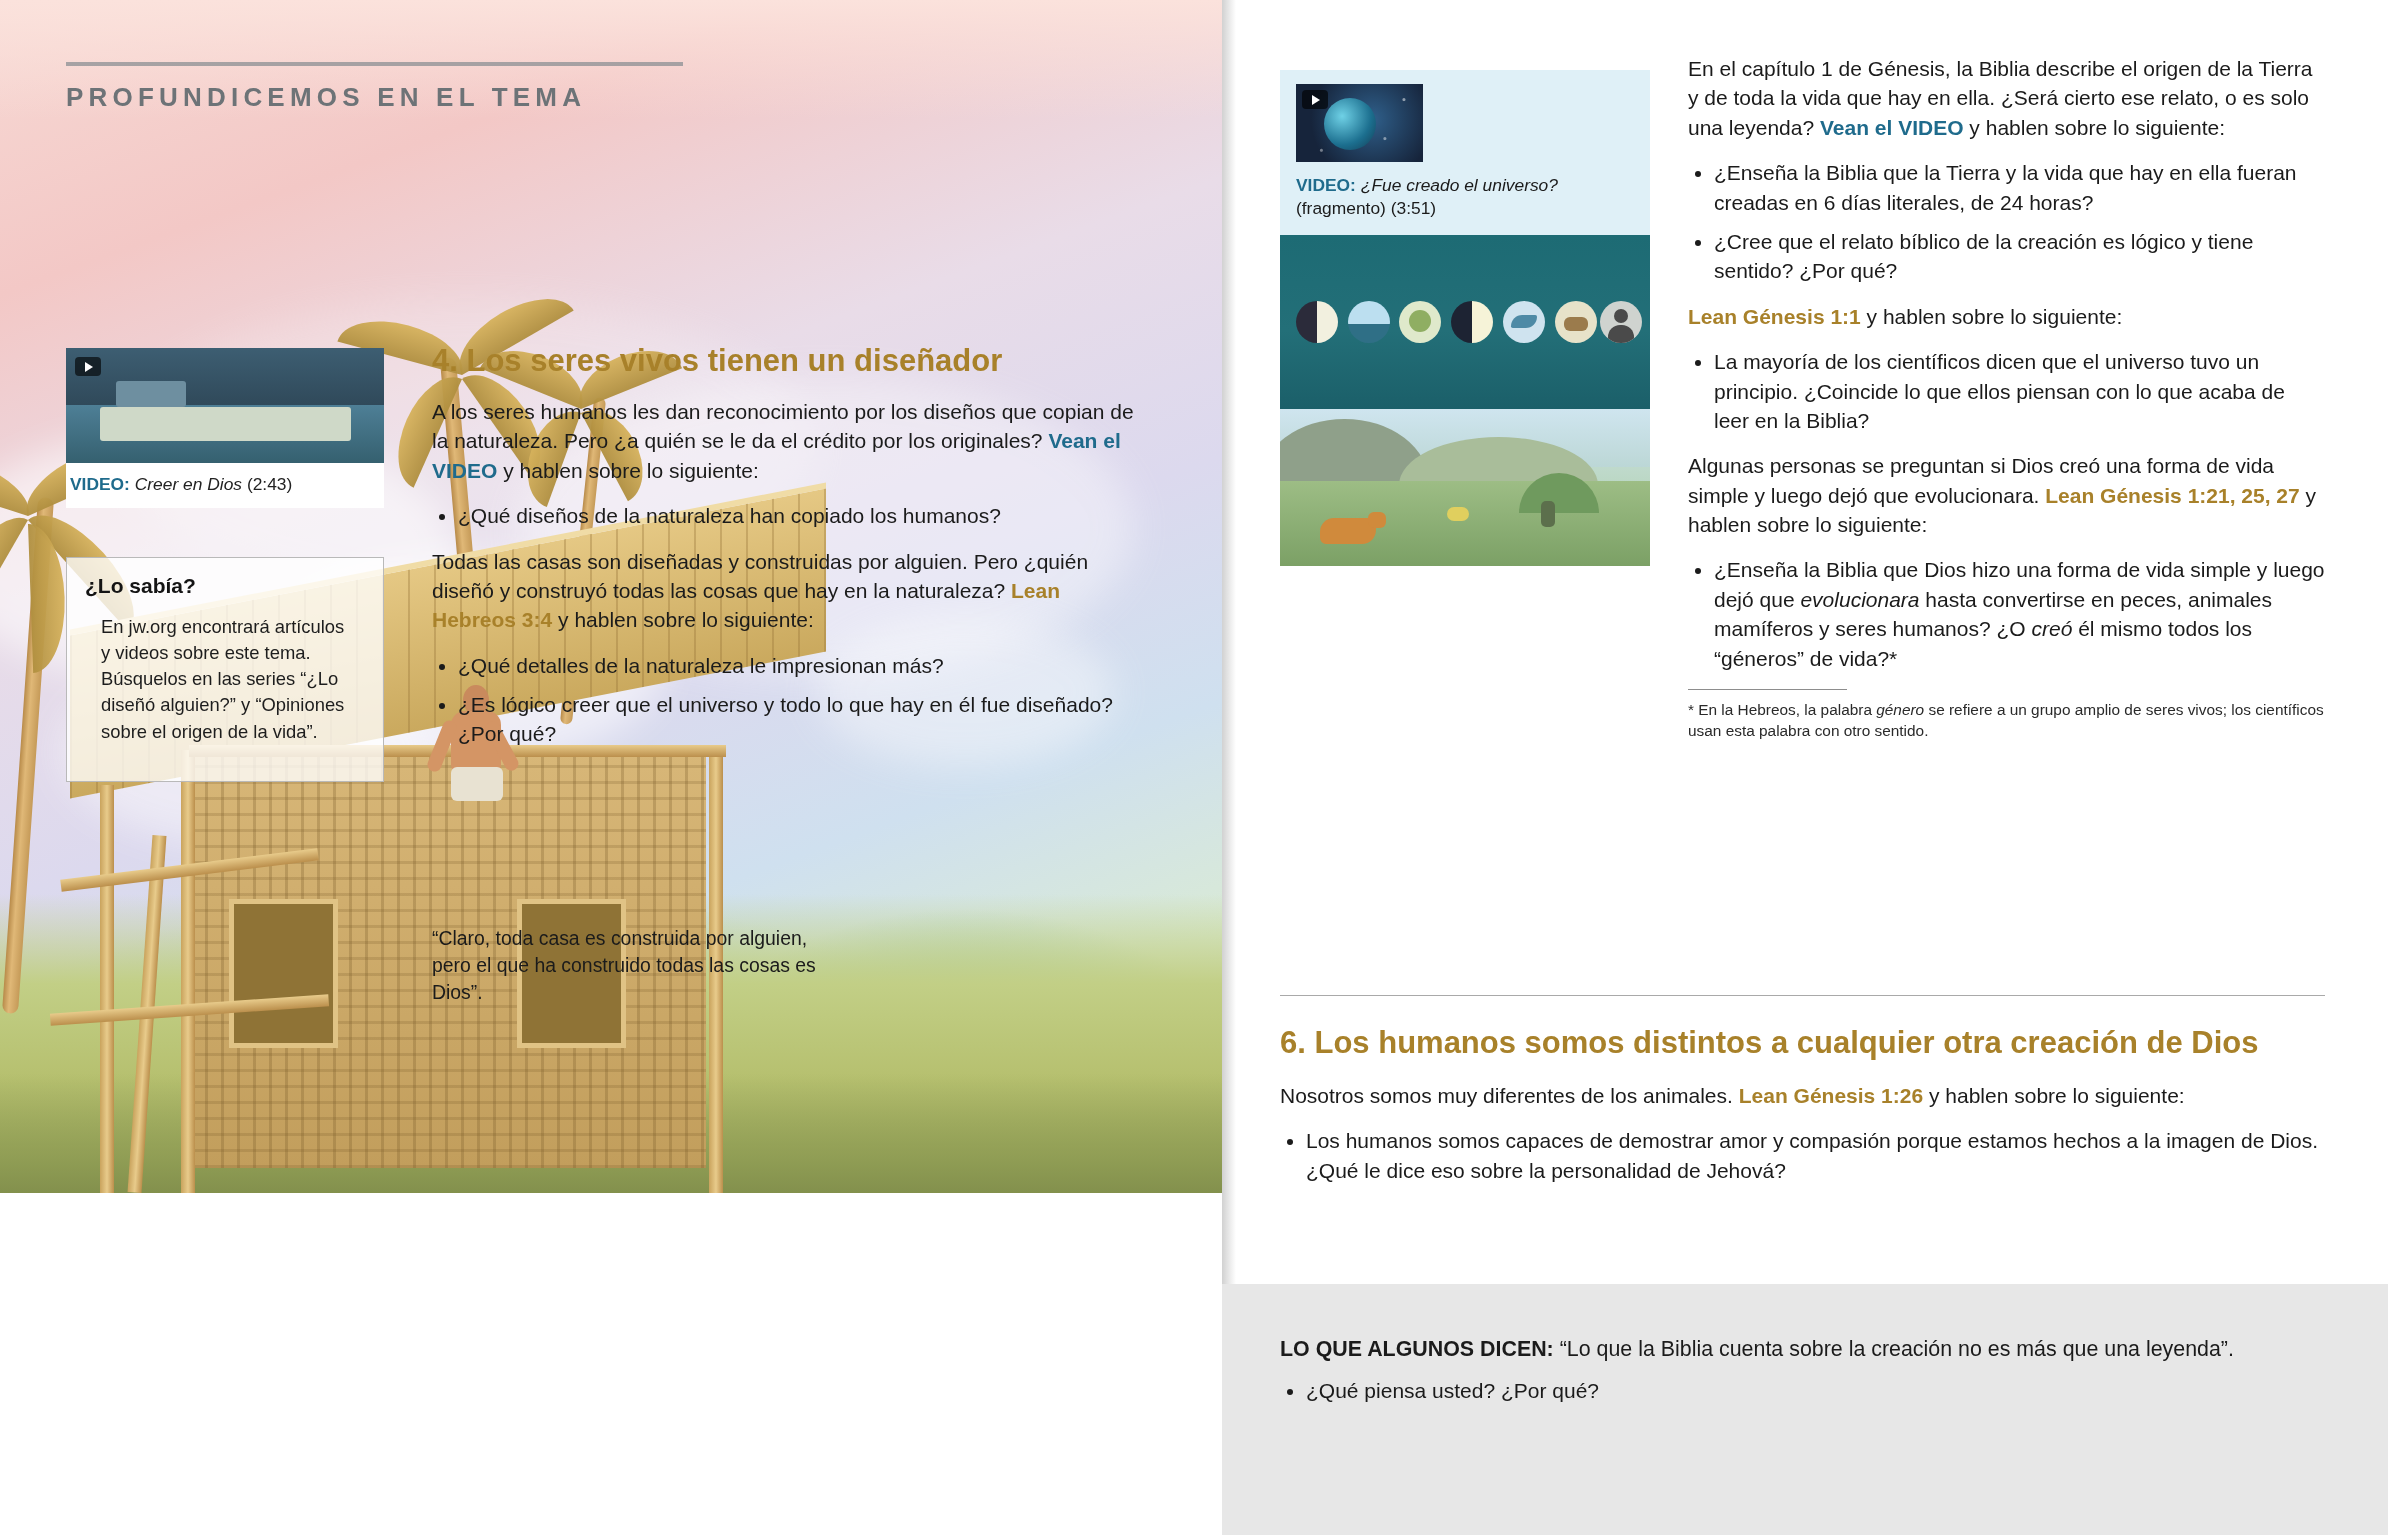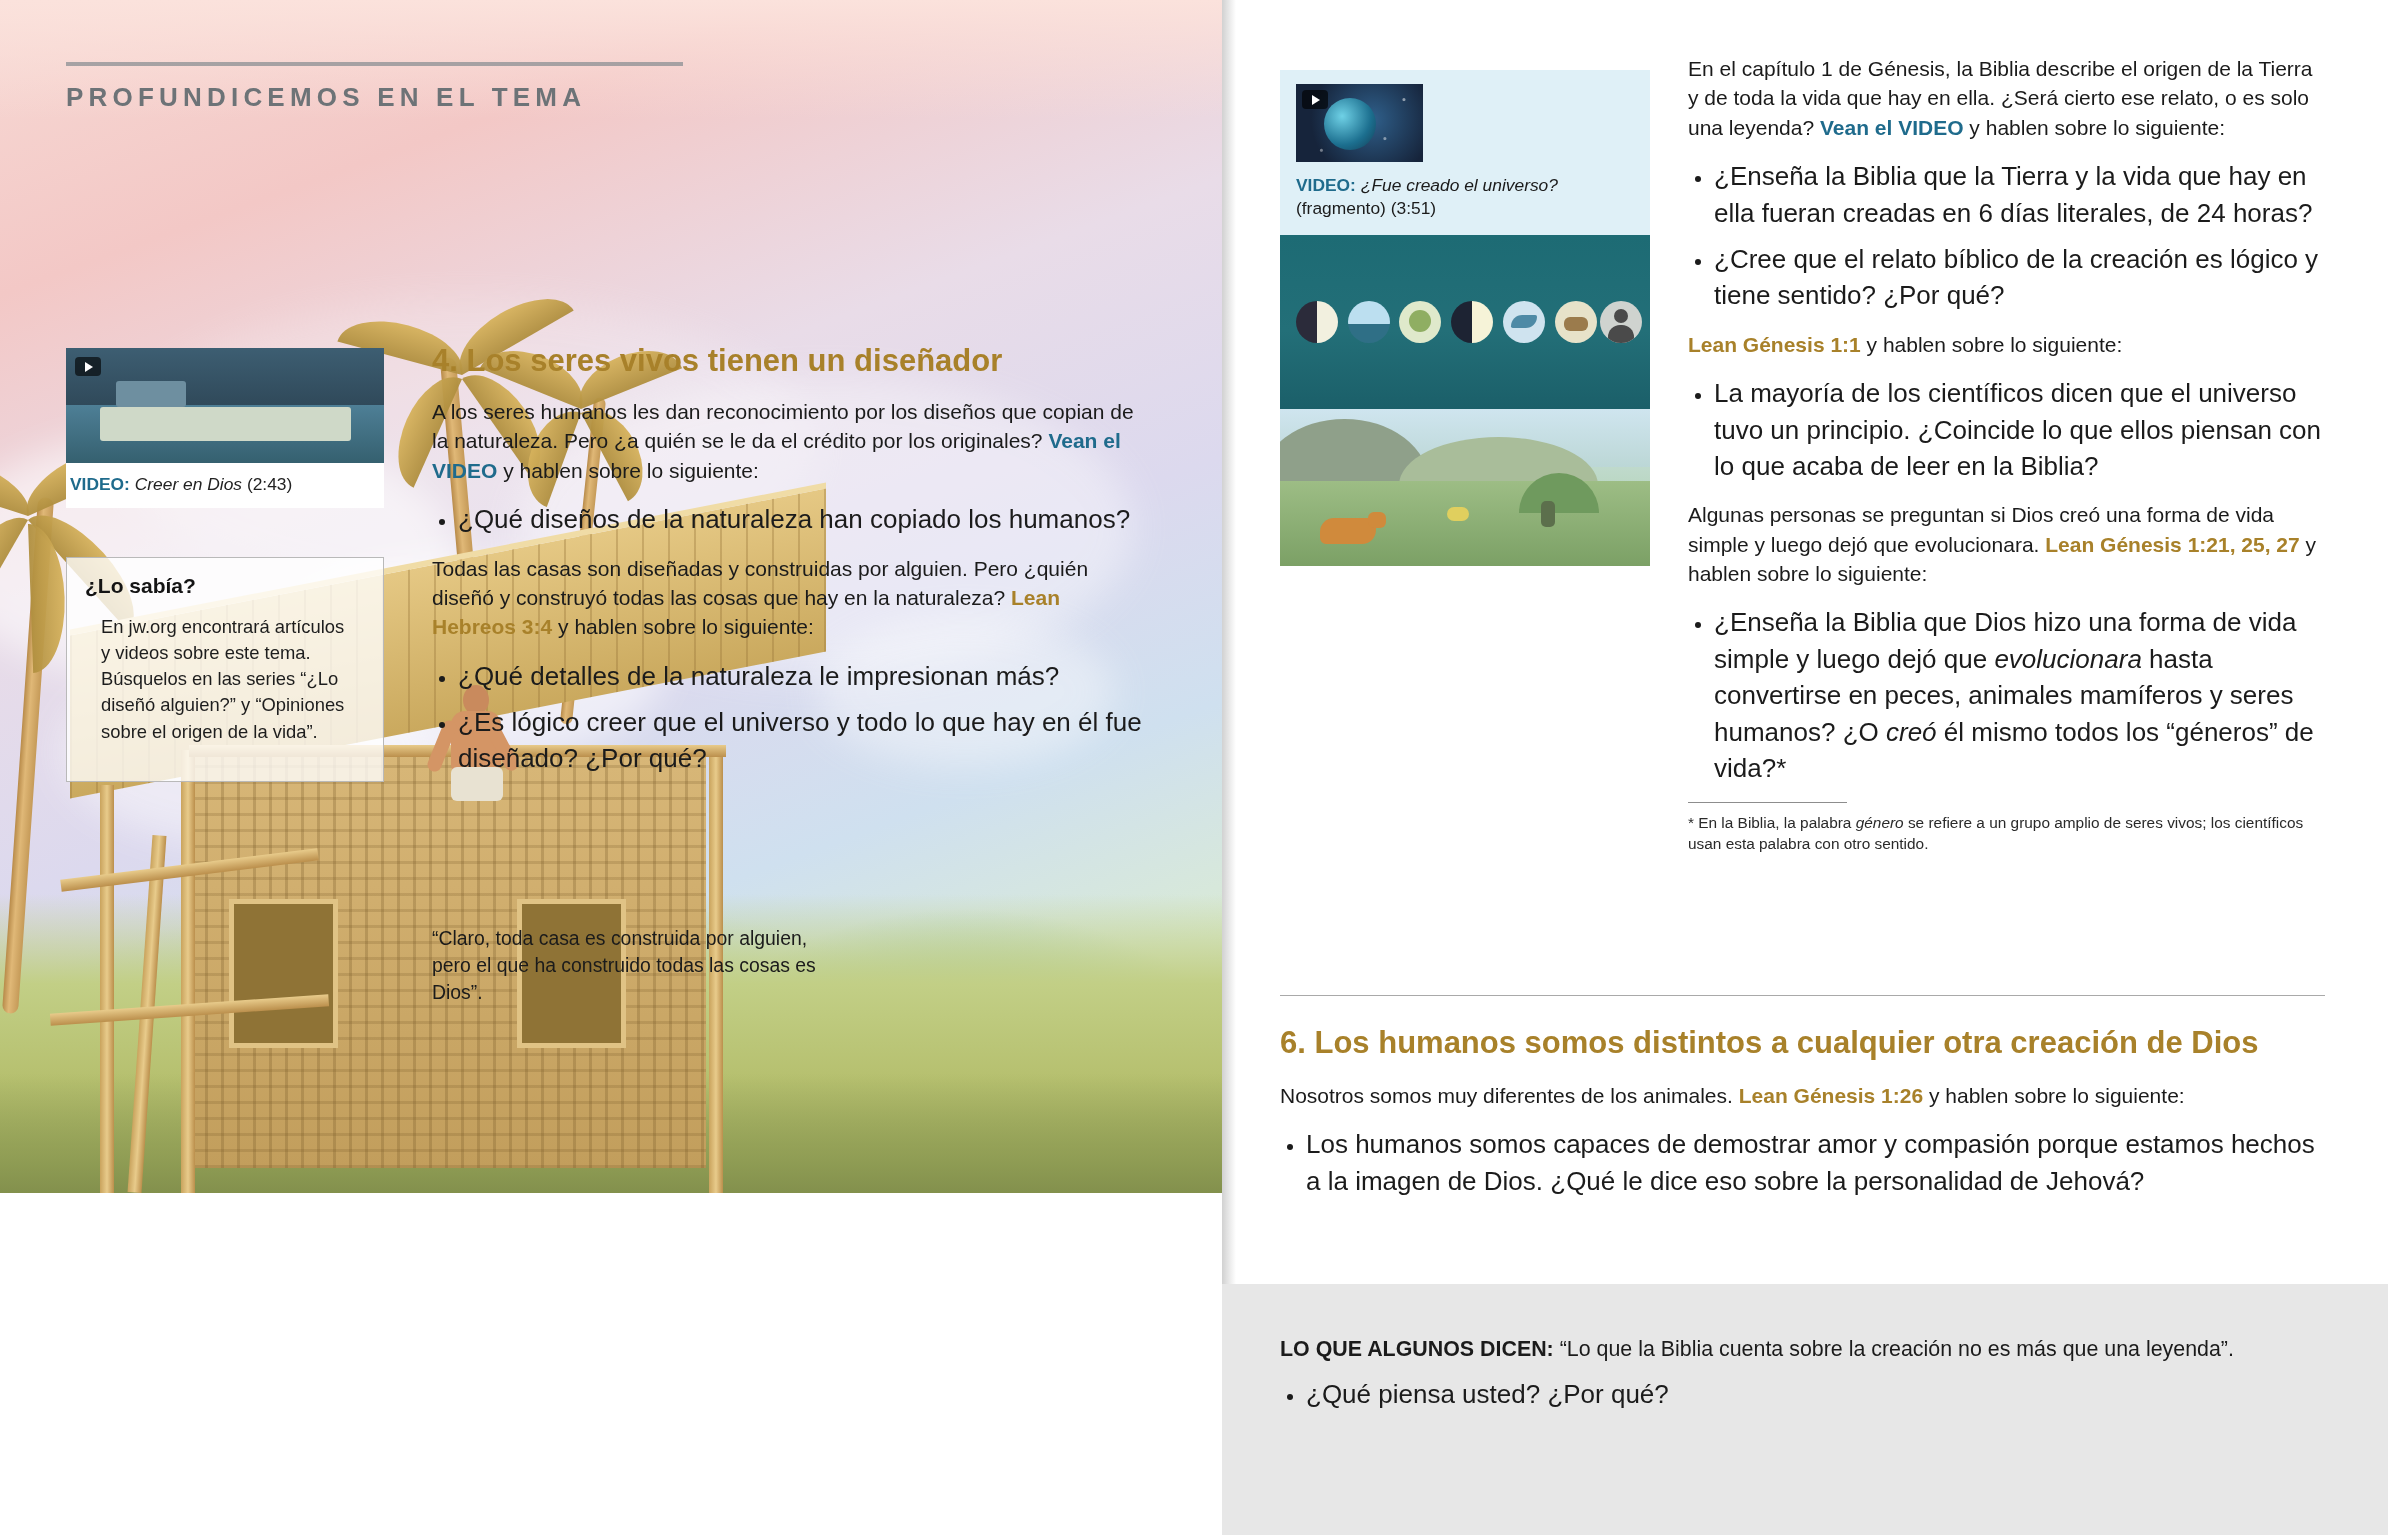--- a/index.html
+++ b/index.html
@@ -150,21 +150,21 @@
   .didyouknow h4 { margin: 0 0 10px 0; font-size: 21px; color: #141414; }
   .didyouknow p { margin: 16px; font-size: 18.4px; line-height: 1.42; color: #1d1d1d; }
 
   .h-num {
     font-size: 31px; font-weight: bold; color: #a8812a; line-height: 1.16;
   }
   .body-p { font-size: 21px; line-height: 1.40; color: #1b1b1b; margin: 0 0 16px 0; }
   .gold { color: #a8812a; font-weight: bold; }
   .teal { color: #1f6b8c; font-weight: bold; }
   ul.bullets { margin: 0 0 16px 0; padding-left: 26px; }
-  ul.bullets li { font-size: 26px; line-height: 1.40; color: #1b1b1b; margin-bottom: 10px; }
+  ul.bullets li { font-size: 21px; line-height: 1.40; color: #1b1b1b; margin-bottom: 10px; }
   ul.bullets li::marker { font-size: 20px; }
 
   .col-right-left-page { position: absolute; left: 432px; top: 343px; width: 716px; }
   .quote {
     position: absolute; left: 432px; top: 925px; width: 418px;
     font-size: 19.4px; line-height: 1.38; color: #1b1b1b;
   }
 
   
   .right-page {
@@ -378,21 +378,21 @@
       </ul>
       <p class="body-p"><span class="gold">Lean Génesis 1:1</span><span> y hablen sobre lo siguiente:</span></p>
       <ul class="bullets">
         <li>La mayoría de los científicos dicen que el universo tuvo un principio. ¿Coincide lo que ellos piensan con lo que acaba de leer en la Biblia?</li>
       </ul>
       <p class="body-p"><span>Algunas personas se preguntan si Dios creó una forma de vida simple y luego dejó que evolucionara. </span><span class="gold">Lean Génesis 1:21, 25, 27</span><span> y hablen sobre lo siguiente:</span></p>
       <ul class="bullets">
         <li><span>¿Enseña la Biblia que Dios hizo una forma de vida simple y luego dejó que </span><em>evolucionara</em><span> hasta convertirse en peces, animales mamíferos y seres humanos? ¿O </span><em>creó</em><span> él mismo todos los “géneros” de vida?*</span></li>
       </ul>
       <div class="fn-rule"></div>
-      <div class="footnote"><span>* En la Biblia, la palabra </span><em>género</em><span> se refiere a un grupo amplio de seres vivos; los científicos usan esta palabra con otro sentido.</span></div>
+      <div class="footnote"><span>* En la Hebreos, la palabra </span><em>género</em><span> se refiere a un grupo amplio de seres vivos; los científicos usan esta palabra con otro sentido.</span></div>
     </div>
 
     <div class="hr-wide"></div>
 
     <div class="sec6">
       <div class="h-num" style="margin-bottom:20px;">6. Los humanos somos distintos a cualquier otra creación de Dios</div>
       <p class="body-p"><span>Nosotros somos muy diferentes de los animales. </span><span class="gold">Lean Génesis 1:26</span><span> y hablen sobre lo siguiente:</span></p>
       <ul class="bullets">
         <li>Los humanos somos capaces de demostrar amor y compasión porque estamos hechos a la imagen de Dios. ¿Qué le dice eso sobre la personalidad de Jehová?</li>
       </ul>

